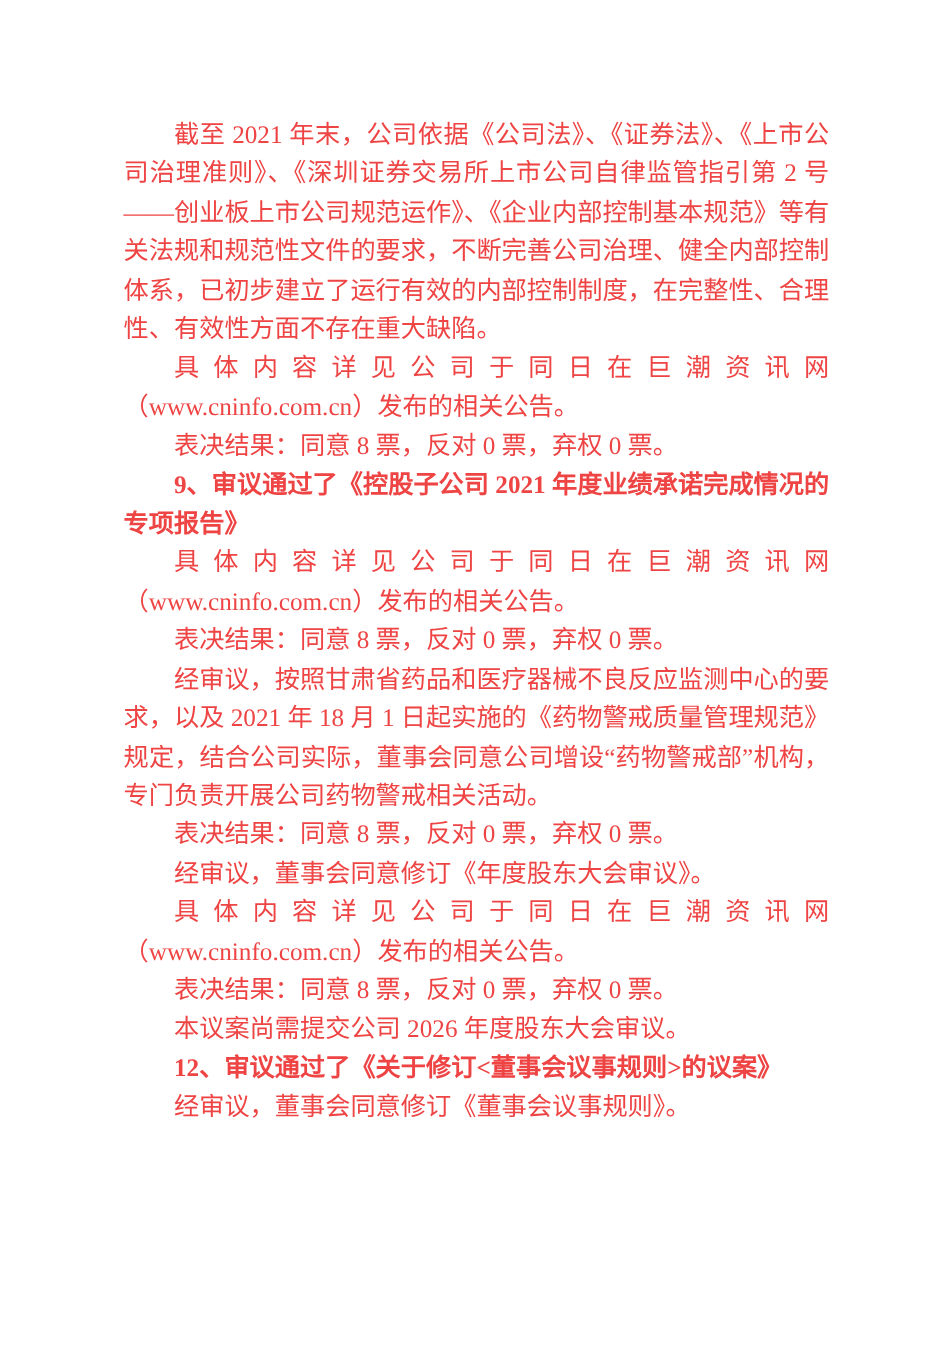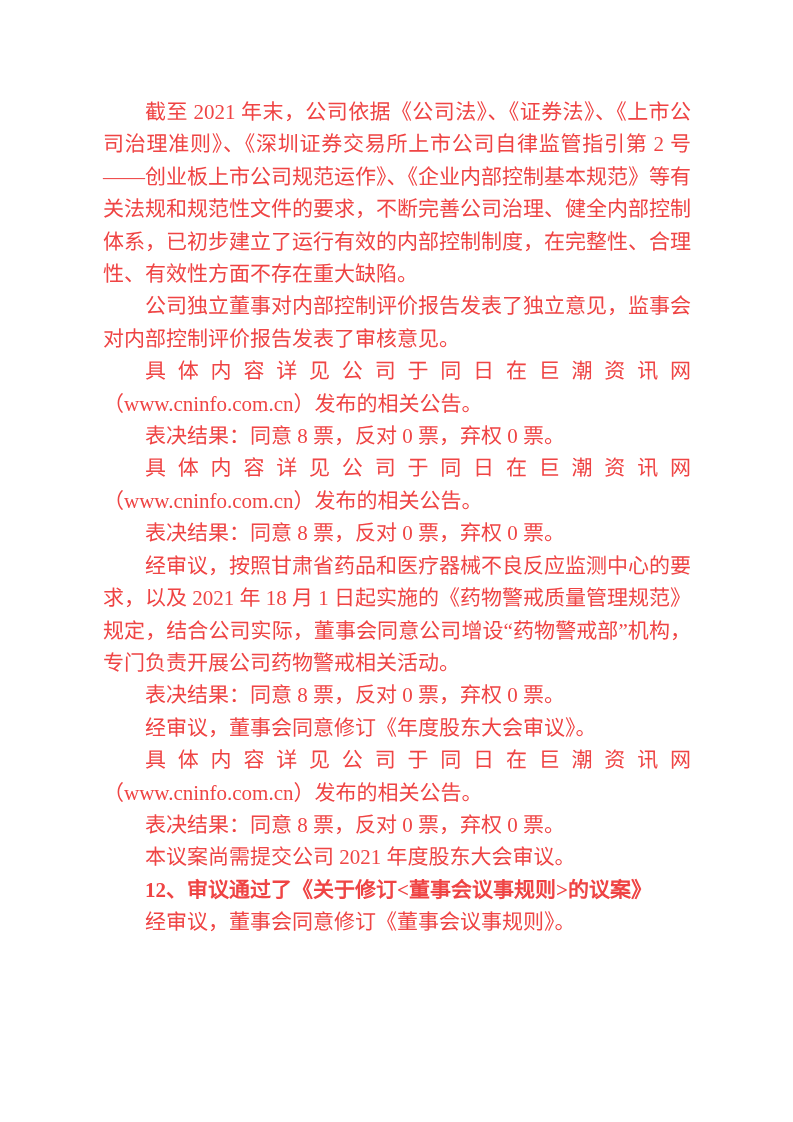--- a/index.html
+++ b/index.html
@@ -30,26 +30,26 @@
   }
   .page p.heading {
     font-weight: bold;
   }
 </style>
 </head>
 <body>
 
 <div class="page">
   <p>截至 2021 年末，公司依据《公司法》、《证券法》、《上市公司治理准则》、《深圳证券交易所上市公司自律监管指引第 2 号——创业板上市公司规范运作》、《企业内部控制基本规范》等有关法规和规范性文件的要求，不断完善公司治理、健全内部控制体系，已初步建立了运行有效的内部控制制度，在完整性、合理性、有效性方面不存在重大缺陷。</p>
-  <p>公司独立董事对内部控制评价报告发表了独立意见，监事会对内部控制评价报告发表了审核意见。</p>
   <p>具体内容详见公司于同日在巨潮资讯网（www.cninfo.com.cn）发布的相关公告。</p>
   <p>表决结果：同意 8 票，反对 0 票，弃权 0 票。</p>
+  <p class="heading">9、审议通过了《控股子公司 2021 年度业绩承诺完成情况的专项报告》</p>
   <p>具体内容详见公司于同日在巨潮资讯网（www.cninfo.com.cn）发布的相关公告。</p>
   <p>表决结果：同意 8 票，反对 0 票，弃权 0 票。</p>
   <p>经审议，按照甘肃省药品和医疗器械不良反应监测中心的要求，以及 2021 年 18 月 1 日起实施的《药物警戒质量管理规范》规定，结合公司实际，董事会同意公司增设“药物警戒部”机构，专门负责开展公司药物警戒相关活动。</p>
   <p>表决结果：同意 8 票，反对 0 票，弃权 0 票。</p>
   <p>经审议，董事会同意修订《年度股东大会审议》。</p>
   <p>具体内容详见公司于同日在巨潮资讯网（www.cninfo.com.cn）发布的相关公告。</p>
   <p>表决结果：同意 8 票，反对 0 票，弃权 0 票。</p>
-  <p>本议案尚需提交公司 2021 年度股东大会审议。</p>
+  <p>本议案尚需提交公司 2026 年度股东大会审议。</p>
   <p class="heading">12、审议通过了《关于修订&lt;董事会议事规则&gt;的议案》</p>
   <p>经审议，董事会同意修订《董事会议事规则》。</p>
 </div>
 
 </body></html>

